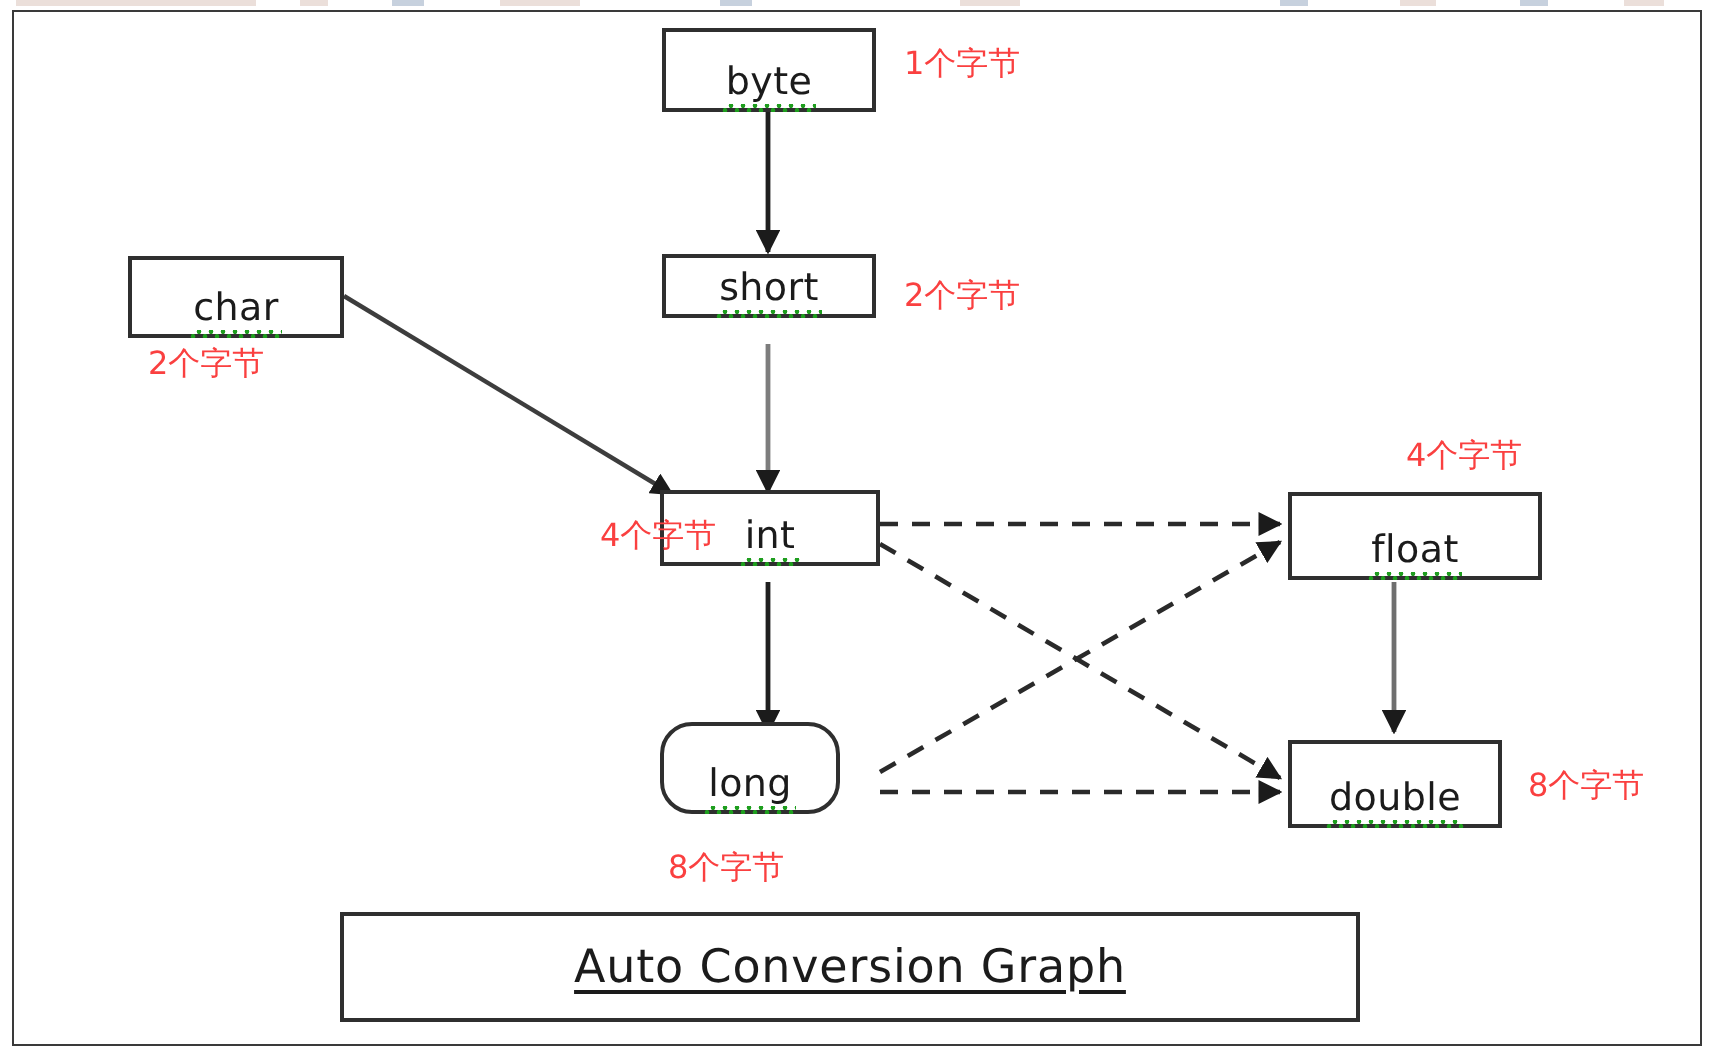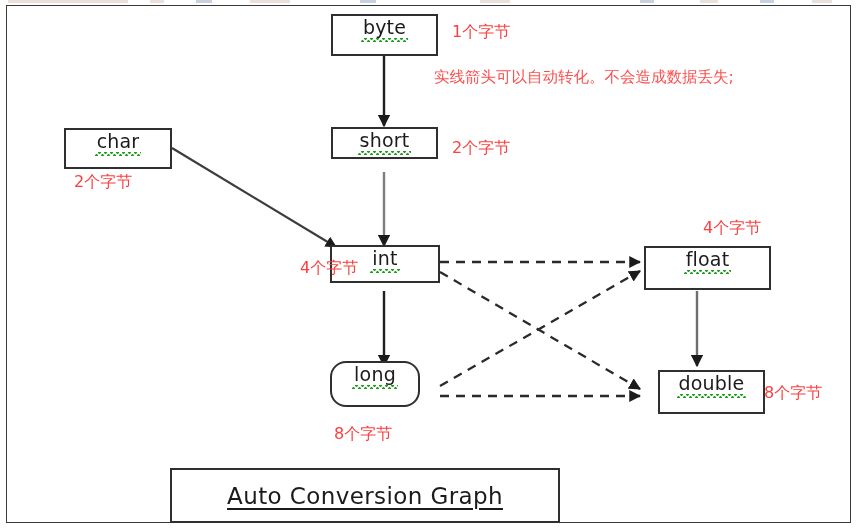--- a/index.html
+++ b/index.html
@@ -54,21 +54,21 @@
     left: 0; top: 0;
     width: 859px; height: 531px;
     pointer-events: none;
   }
   .node {
     position: absolute;
     box-sizing: border-box;
     border: 2px solid #2f2f2f;
     background: #ffffff;
     display: flex;
-    align-items: flex-start;
+    align-items: flex-end;
     justify-content: center;
   }
   .node .nlabel {
     font-family: "DejaVu Sans", sans-serif;
     font-size: 19px;
     color: #1b1b1b;
     letter-spacing: 0.2px;
     position: relative;
     padding-bottom: 2px;
     white-space: nowrap;
@@ -100,29 +100,28 @@
     color: #fa5050;
     font-family: "DejaVu Sans", sans-serif;
     font-size: 15.5px;
     line-height: 1.72;
     white-space: nowrap;
   }
   .title-box {
     position: absolute;
     left: 170px;
     top: 456px;
-    width: 390px;
+    width: 510px;
     height: 55px;
     box-sizing: border-box;
     border: 2px solid #2f2f2f;
     background: #ffffff;
     display: flex;
     align-items: center;
     justify-content: center;
-    margin-top: 12px;
   }
   .title-box .ttext {
     font-family: "DejaVu Sans", sans-serif;
     font-size: 23px;
     color: #1b1b1b;
     text-decoration: underline;
     text-underline-offset: 4px;
     letter-spacing: 0.4px;
     white-space: nowrap;
   }
@@ -199,24 +198,23 @@
   <div class="node" style="left:330px; top:361px; width:90px; height:46px;border-radius:16px;">
     <span class="nlabel">long</span>
   </div>
   <div class="red-note" style="left:334px; top:422px;">8个字节</div>
 
   <div class="node" style="left:644px; top:246px; width:127px; height:44px;">
     <span class="nlabel">float</span>
   </div>
   <div class="red-note" style="left:703px; top:216px;">4个字节</div>
 
-  <div class="node" style="left:644px; top:370px; width:107px; height:44px;margin-left:14px;">
+  <div class="node" style="left:644px; top:370px; width:107px; height:44px;">
     <span class="nlabel">double</span>
   </div>
   <div class="red-note" style="left:764px; top:381px;">8个字节</div>
 
-  <div class="legend-note" style="left:434px; top:64px;">实线箭头可以自动转化。不会造成数据丢失;</div>
 
   <div class="title-box">
     <span class="ttext">Auto Conversion Graph</span>
   </div>
 
 </div>
 
 </body></html>

